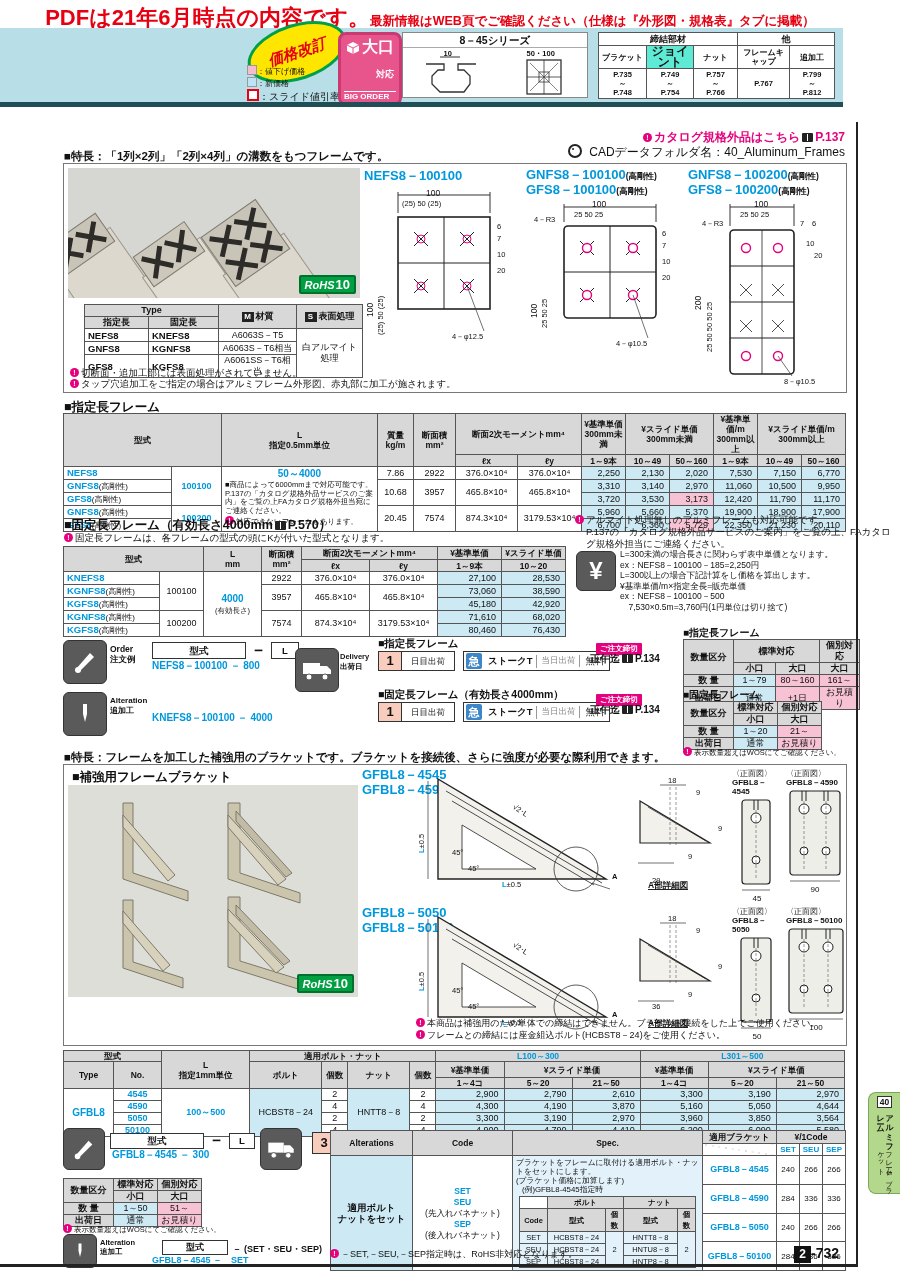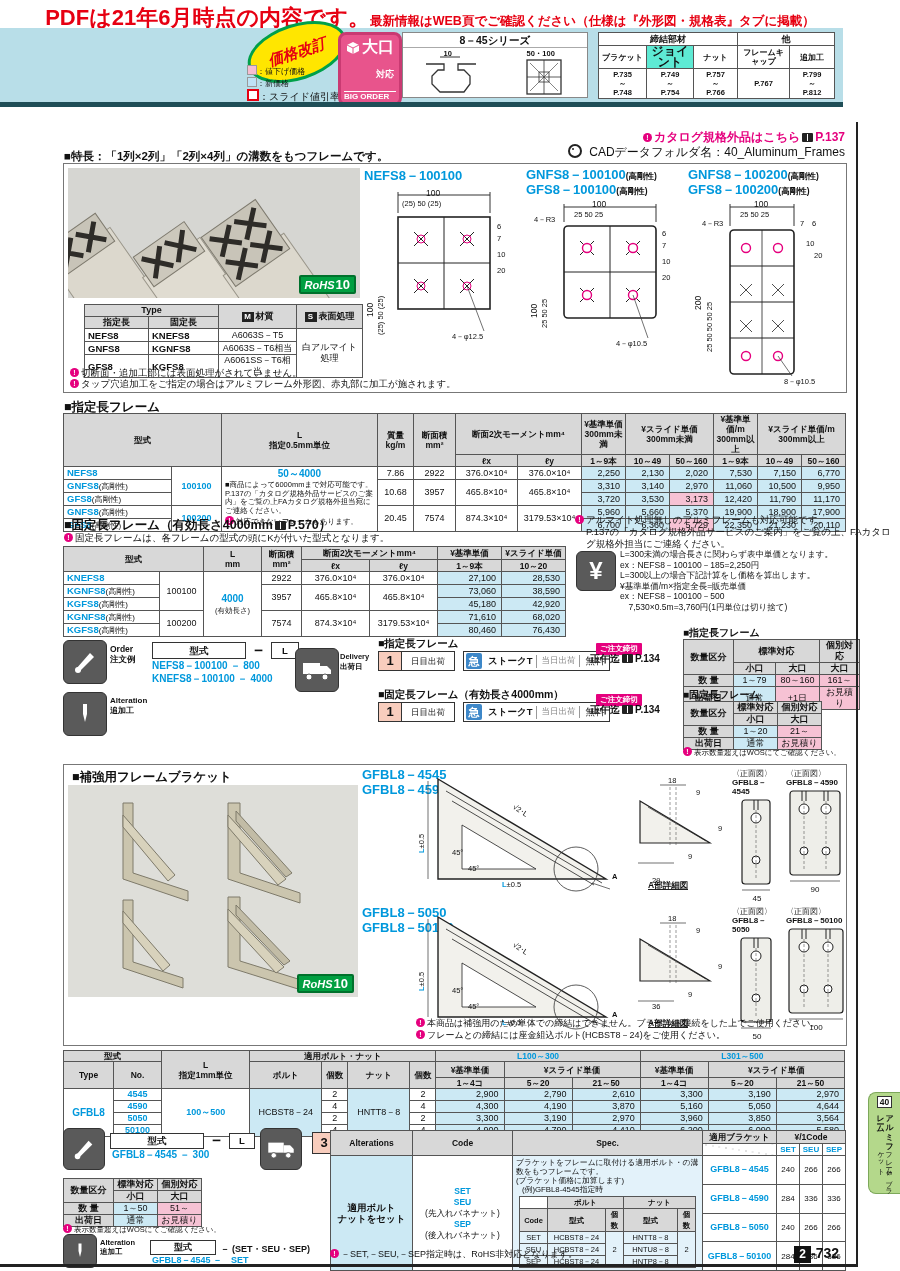--- a/index.html
+++ b/index.html
@@ -560,21 +560,21 @@
         <circle cx="6" cy="21" r="3" fill="#fff"></circle>
       </svg>
   </div>
   <div class="abs" style="top:644px;left:110px;font-size:8.5px;font-weight:bold;line-height:10px"><span>Order</span><br><span>注文例</span></div>
   <div class="abs" style="top:640px;left:152px">
     <span class="obox" style="width:92px">型式</span>
     <span style="font-weight:bold">－</span>
     <span class="obox" style="width:26px">L</span>
   </div>
   <div class="abs blu" style="top:659px;left:152px;font-size:10px">NEFS8－100100 － 800</div>
-  <div class="abs blu" style="top:672px;left:152px;font-size:10px">KNEFS8－100100 － 4000</div>
+  <div class="abs blu" style="top:711px;left:152px;font-size:10px">KNEFS8－100100 － 4000</div>
 
   <div class="abs tile" style="top:692px;left:63px;width:42px;height:42px">
     <svg width="24" height="24" viewBox="0 0 24 24">
         <path d="M10 2 h4 v10 l-2 8 l-2 -8 Z" fill="#fff"></path>
       </svg>
   </div>
   <div class="abs" style="top:696px;left:110px;font-size:8px;font-weight:bold;line-height:10px"><span>Alteration</span><br><span>追加工</span></div>
 
   <div class="abs tile" style="top:648px;left:295px;width:42px;height:42px">
     <svg width="30" height="22" viewBox="0 0 30 22">
@@ -675,20 +675,21 @@
         </tr>
     <tr style="height:11px">
           <th>出荷日</th>
           <td class="bb">通常</td>
           <td class="pk">お見積り</td>
         </tr>
   </tbody>
     </table>
   <div class="abs" style="top:747px;left:683px;font-size:7.5px"><span class="ni">!</span><span>表示数量超えはWOSにてご確認ください。</span></div>
 
+  <div class="abs sech" style="top:750px;left:64px;font-size:11.5px">■特長：フレームを加工した補強用のブラケットです。ブラケットを接続後、さらに強度が必要な際利用できます。</div>
 
   <div class="abs" style="top:764px;left:63px;width:782px;height:280px;border:1.5px solid #777">
     <div class="abs sech" style="left:8px;top:4px">■補強用フレームブラケット</div>
     <div class="abs" style="left:4px;top:20px;width:290px;height:212px;background:#deded9">
       <svg width="290" height="212" viewBox="0 0 290 212">
         <rect width="290" height="212" fill="#deded9"></rect>
         <g stroke="#7e7a6a" stroke-width="1" fill="#cbc5ae">
           <path d="M55 18 l10 0 0 70 55 18 0 10 -65 -22 Z"></path>
             <path d="M55 30 l52 60 -7 6 -45 -54 Z" fill="#d8d2bc"></path>
           <path d="M160 18 l12 0 0 70 60 20 0 10 -72 -24 Z"></path>
@@ -1006,21 +1007,21 @@
   </tbody>
     </table>
   <div class="abs" style="top:1224px;left:63px;font-size:7.5px"><span class="ni">!</span><span>表示数量超えはWOSにてご確認ください。</span></div>
 
   <div class="abs tile" style="top:1234px;left:63px;width:32px;height:32px">
     <svg width="18" height="18" viewBox="0 0 24 24">
         <path d="M10 2 h4 v10 l-2 8 l-2 -8 Z" fill="#fff"></path>
       </svg>
   </div>
   <div class="abs" style="top:1238px;left:100px;font-size:7.5px;font-weight:bold;line-height:9px"><span>Alteration</span><br><span>追加工</span></div>
-  <div class="abs" style="top:1238px;left:150px">
+  <div class="abs" style="top:1238px;left:162px">
     <span class="obox" style="width:64px;height:13px;line-height:13px;font-size:9px">型式</span>
     <span style="font-weight:bold;font-size:9px">－ (SET・SEU・SEP)</span>
   </div>
   <div class="abs" style="top:1254px;left:152px;font-size:9px"><span class="blu">GFBL8－4545 －</span>　<span class="blu">SET</span></div>
 
   <table class="abs" style="top:1130px;left:330px;width:515px">
     <colgroup>
         <col style="width:82px">
         <col style="width:100px">
         <col style="width:190px">
@@ -1047,21 +1048,21 @@
       <td rowspan="4" class="bb pre" style="font-size:9.5px;font-weight:bold">適用ボルト
 ナットをセット</td>
       <td rowspan="4" style="font-size:8.5px;line-height:11px">
         <div class="blu">SET</div>
         <div class="blu">SEU</div>
         <div>(先入れバネナット)</div>
         <div class="blu">SEP</div>
         <div>(後入れバネナット)</div>
       </td>
       <td rowspan="4" style="background:#e3f2fa;vertical-align:top;text-align:left;padding:2px 3px">
-        <div style="font-size:7.8px;line-height:9px">ブラケットをフレームに取付ける適用ボルト・の溝数をもつフレームです。</div>
+        <div style="font-size:7.8px;line-height:9px">ブラケットをフレームに取付ける適用ボルト・ナットをセットにします。</div>
         <div style="font-size:7.8px;line-height:9px">(ブラケット価格に加算します)</div>
         <div style="font-size:7.8px;line-height:9px;padding-left:6px">(例)GFBL8-4545指定時</div>
         <table style="margin:2px auto 0;width:176px">
           <colgroup>
                 <col style="width:28px">
                 <col style="width:58px">
                 <col style="width:18px">
                 <col style="width:54px">
                 <col style="width:18px">
               </colgroup>

